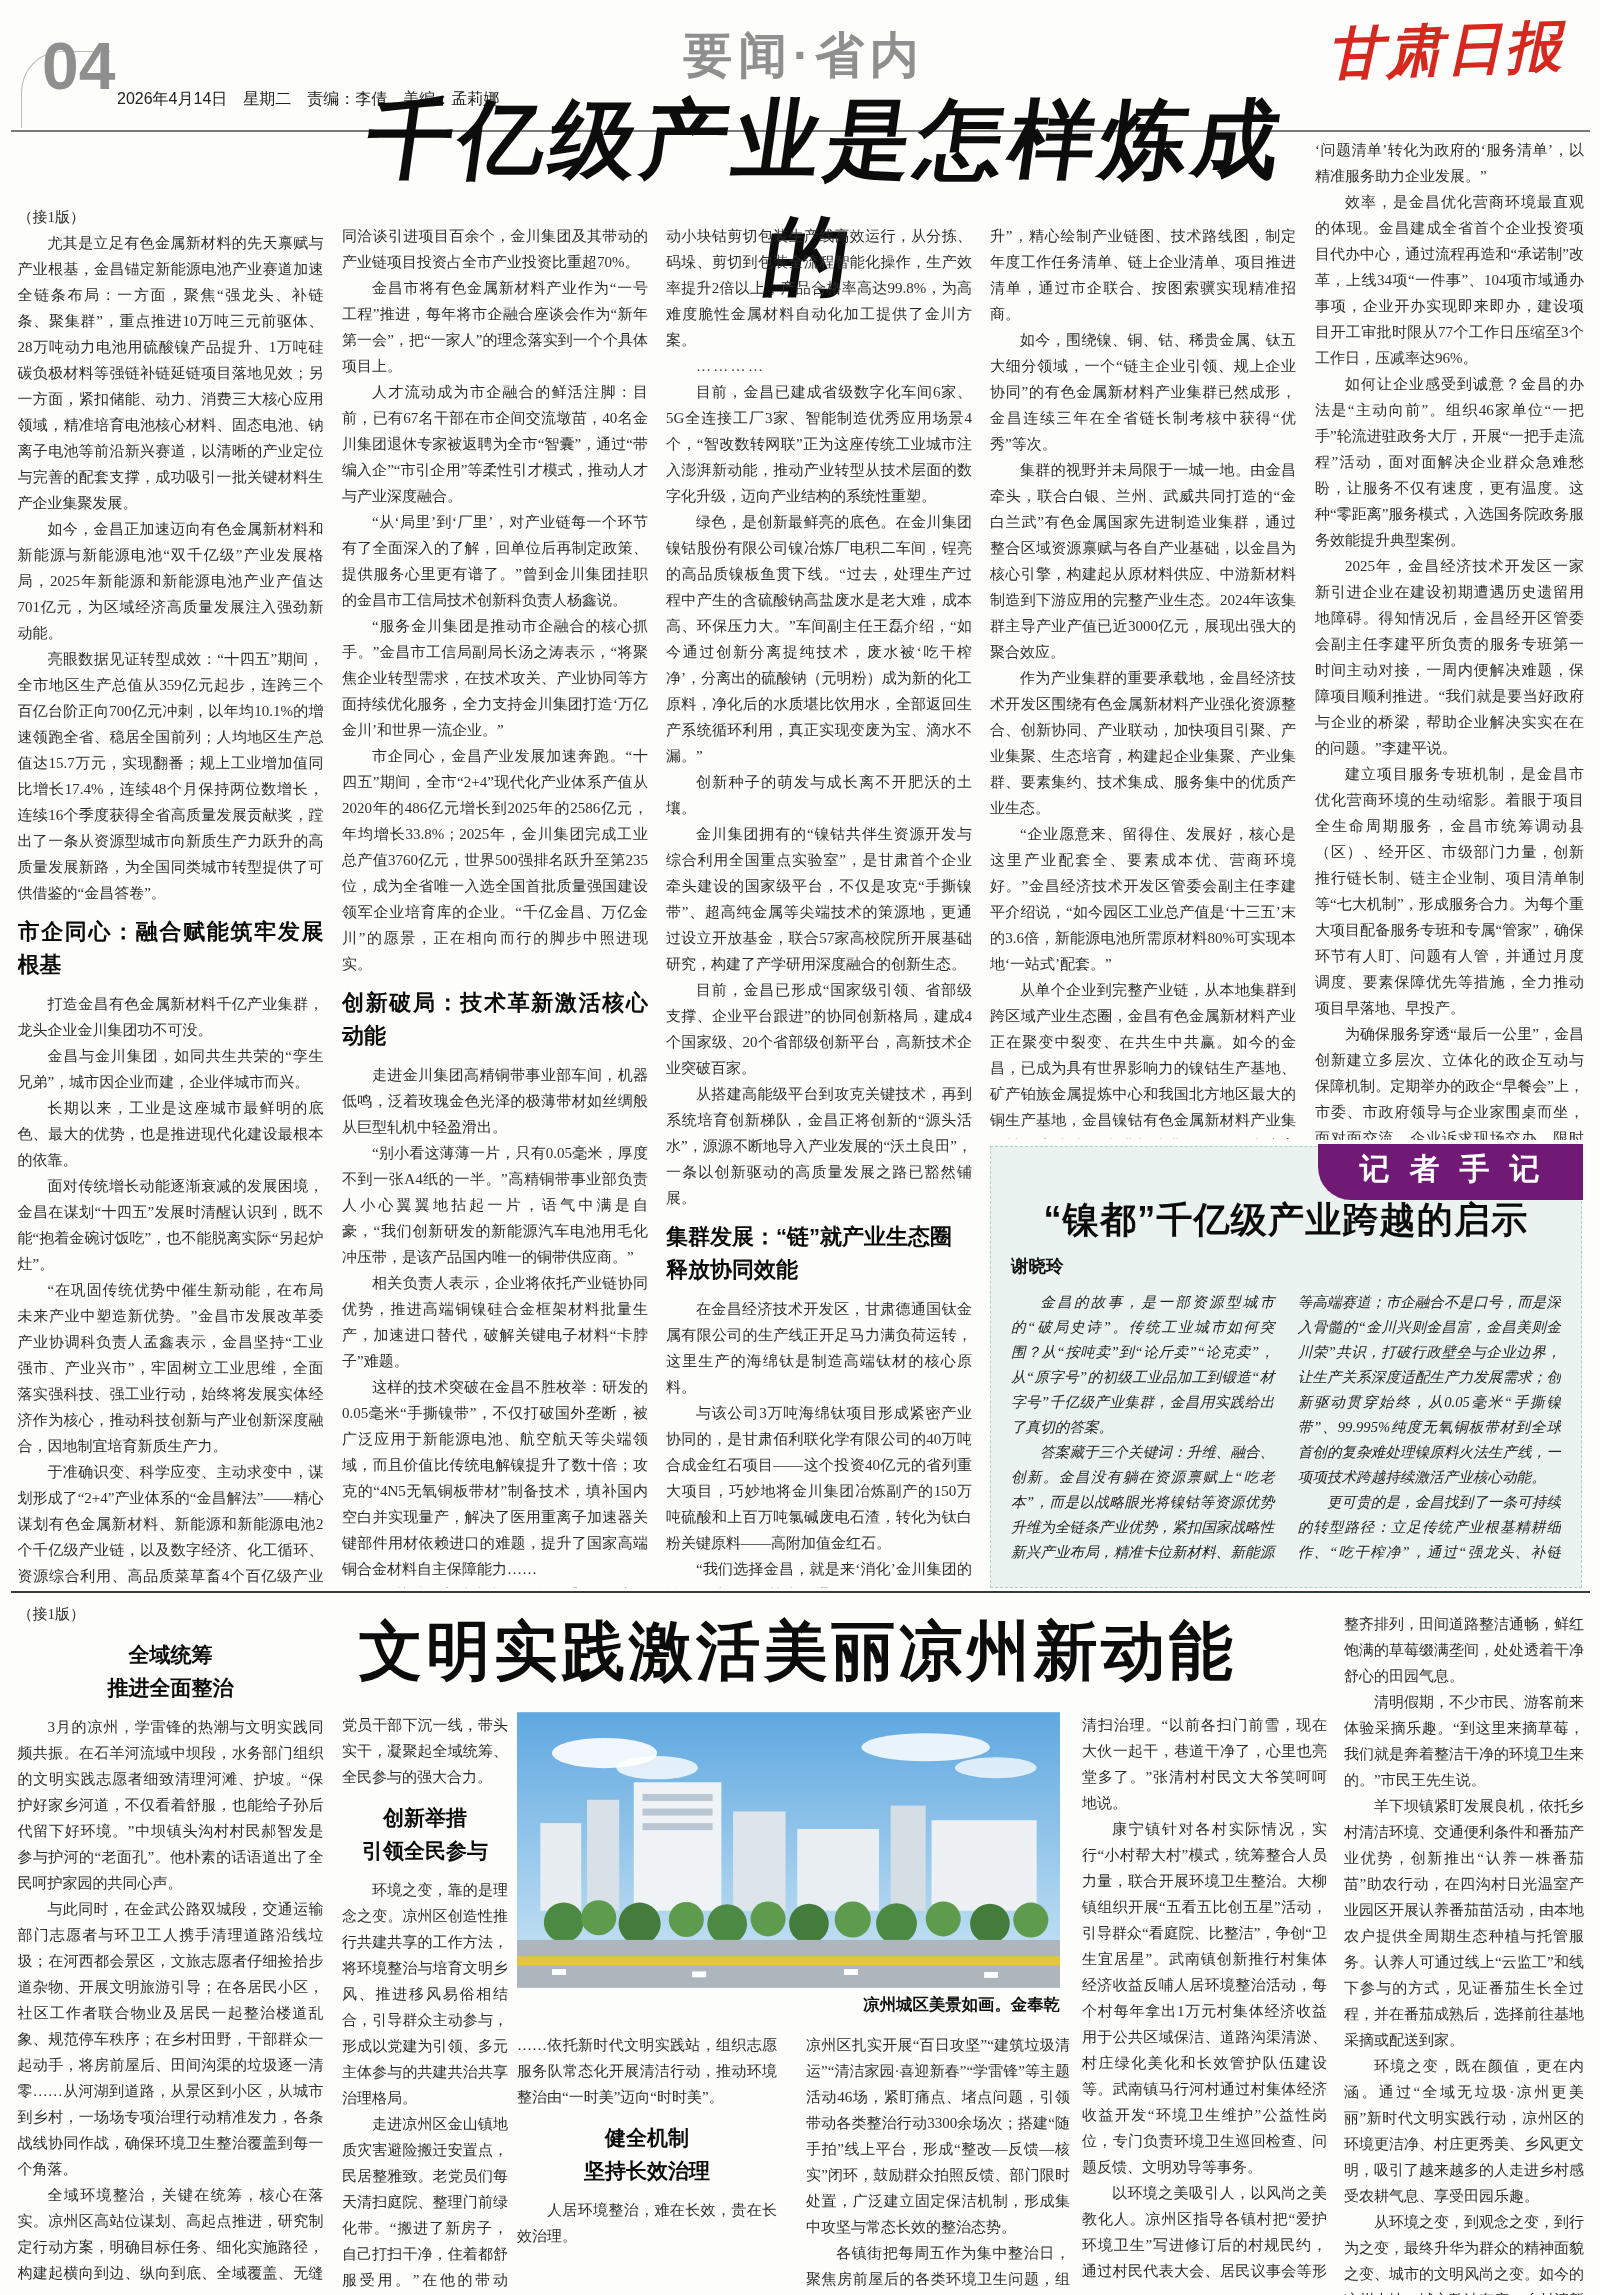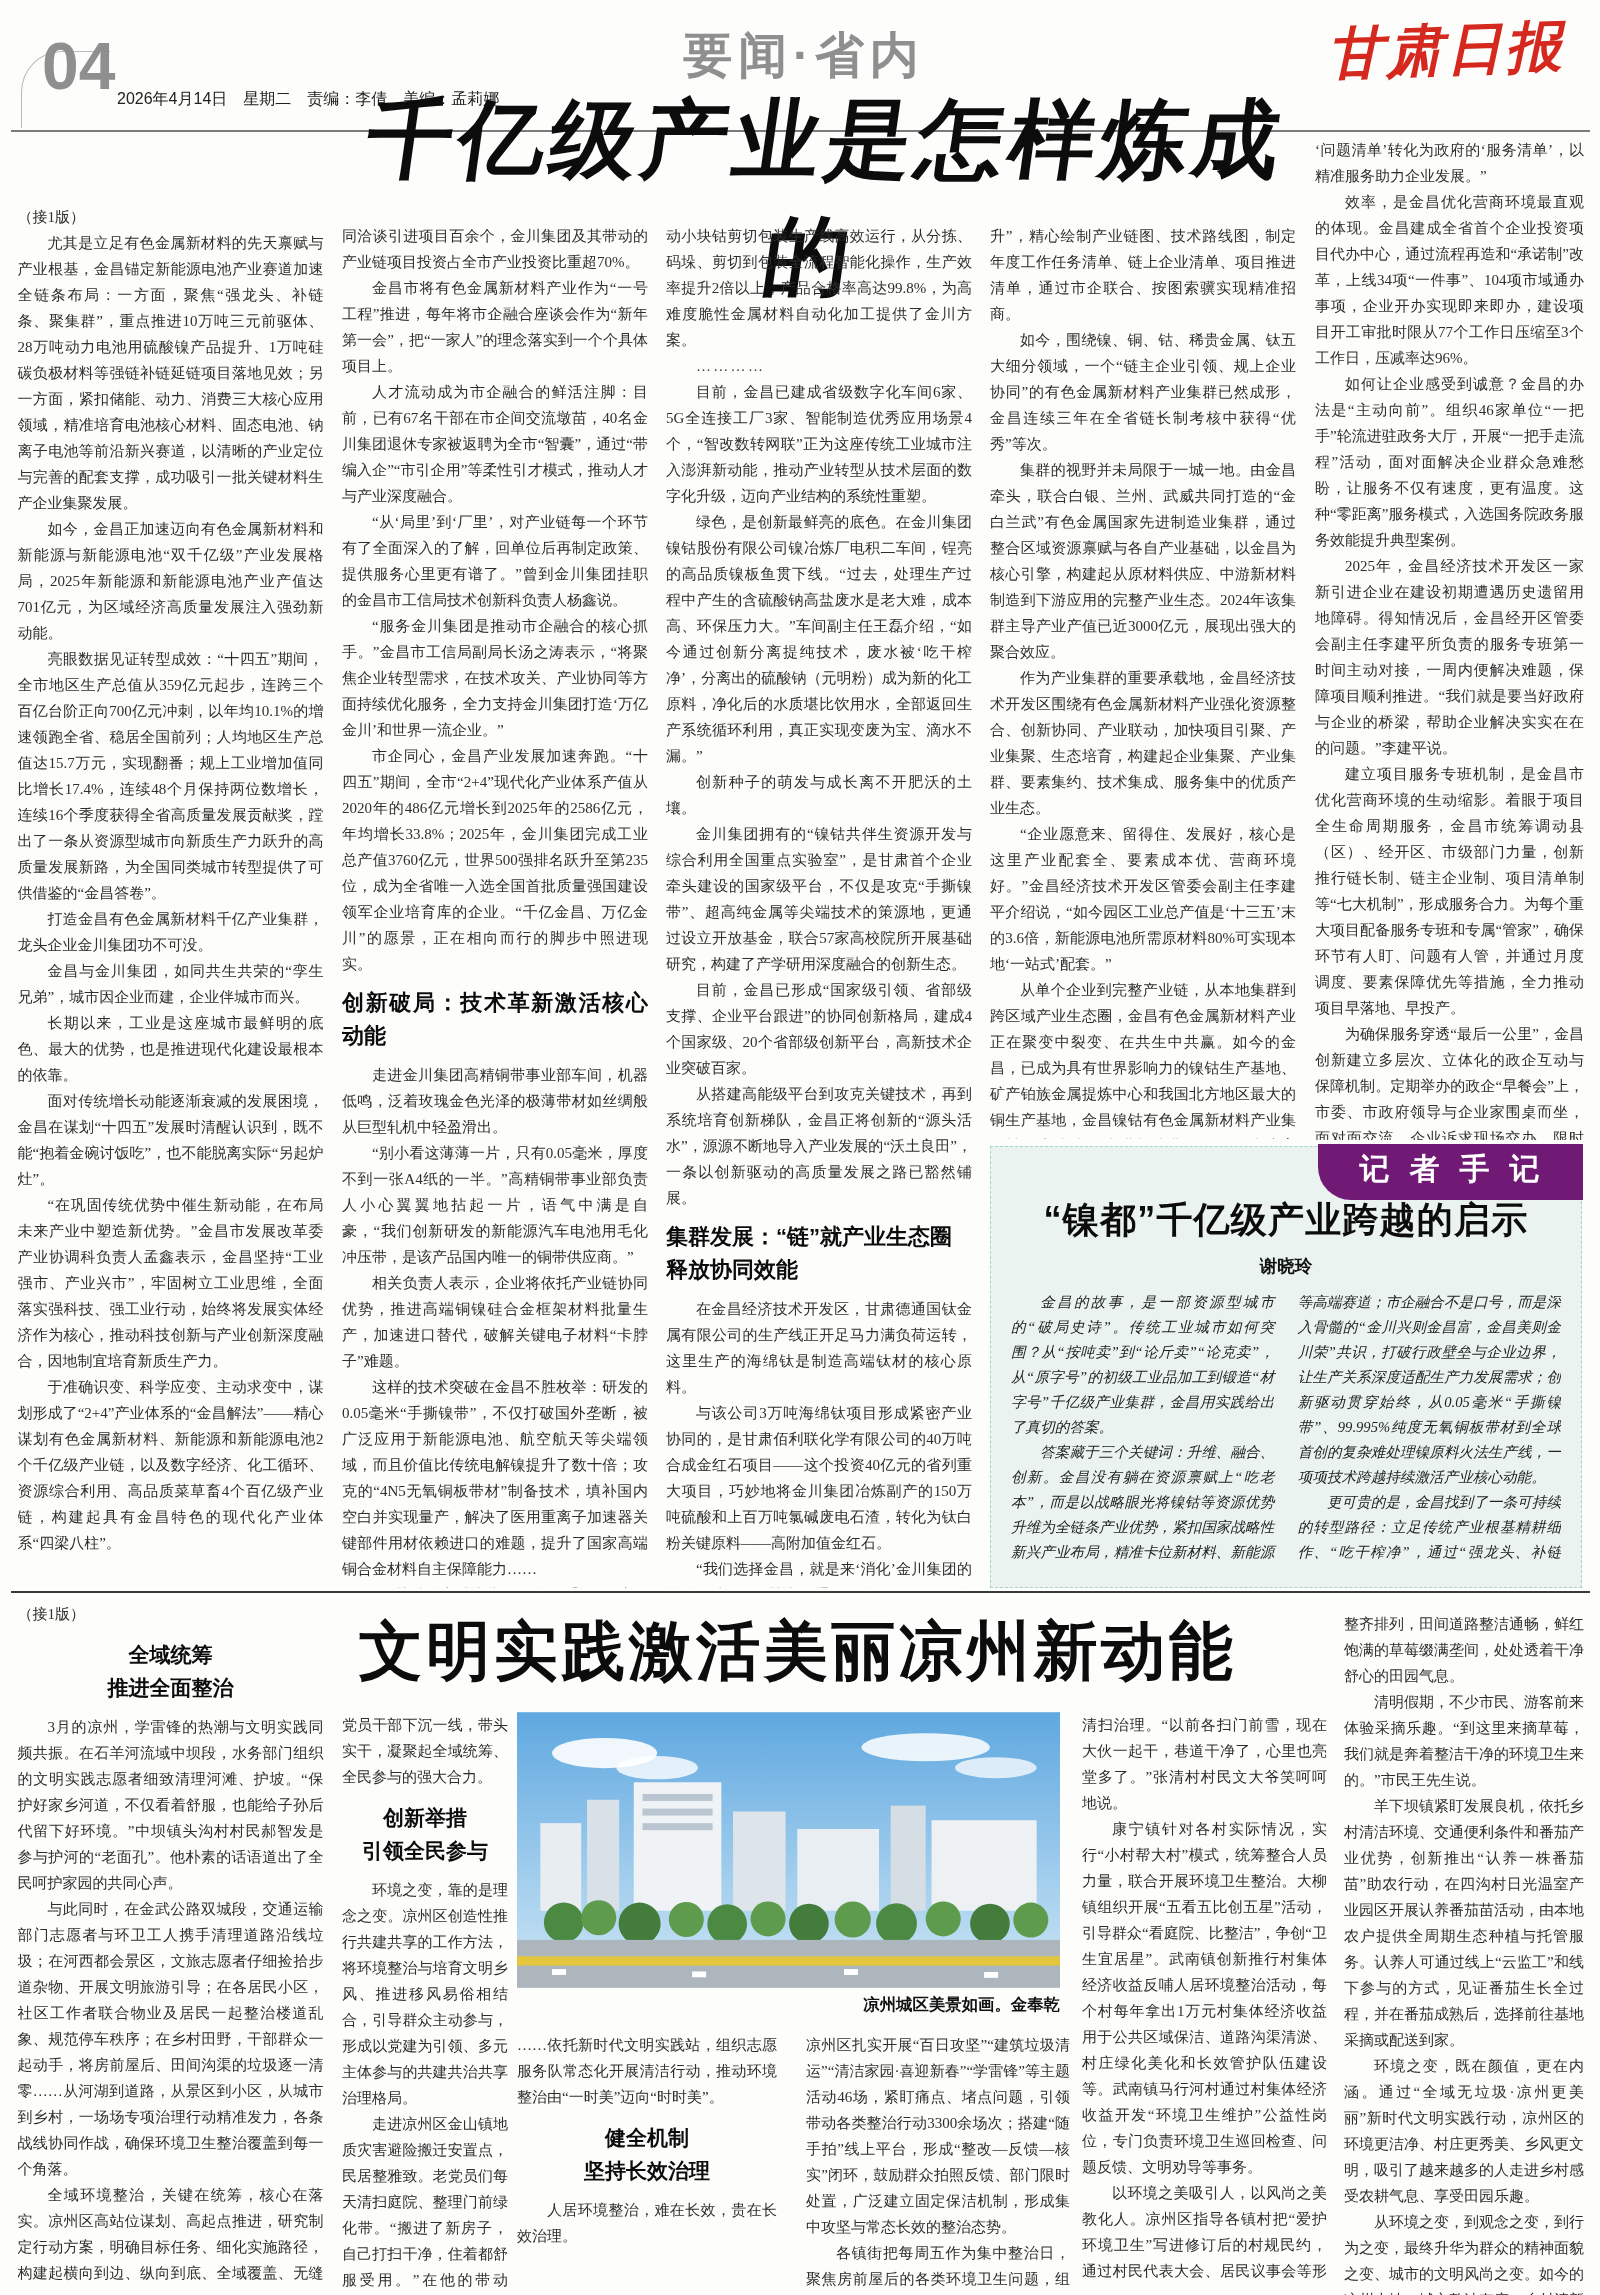--- a/index.html
+++ b/index.html
@@ -27,21 +27,21 @@
   .col-subhead{font-family:"Liberation Sans",sans-serif;font-weight:bold;font-size:22px;
      line-height:33px;color:#0c0c0c;margin:9.3px 0;white-space:pre-line;text-align:justify;}
   
   .notebox{position:absolute;left:990px;top:1146px;width:592px;height:442px;box-sizing:border-box;
      background:#eaf3ef;border:1.8px dashed #a6d3c3;padding:37px 20px 11.7px 20px;}
   .notebox .banner{position:absolute;top:-3.5px;right:-1.8px;background:#701a75;color:#fff;
      font-family:"Liberation Sans",sans-serif;font-weight:bold;font-size:30px;
      padding:5.8px 23.4px 9.3px 41px;letter-spacing:20px;border-bottom-left-radius:33px;}
   .notebox .ntitle{text-align:center;font-family:"Liberation Sans",sans-serif;font-weight:900;
      font-size:36px;color:#0c0c0c;margin-top:11.7px;letter-spacing:1.2px;}
-  .notebox .nby{text-align:center;font-family:"Liberation Sans",sans-serif;font-weight:bold;
+  .notebox .nby{text-align:left;font-family:"Liberation Sans",sans-serif;font-weight:bold;
      font-size:17.5px;margin:9.3px 0 11.7px 0;color:#111;}
   .notebox .nbody{column-count:2;column-gap:23.4px;height:280px;overflow:hidden;
      font-style:italic;font-size:14.6px;line-height:25px;color:#222;}
   
   .story-divider{position:absolute;left:10.5px;top:1591px;width:1579px;height:1.8px;background:#3a3a3a;}
   
   .headline2{position:absolute;left:330px;top:1608px;width:935px;text-align:center;
      font-family:"Liberation Sans",sans-serif;font-weight:900;font-size:64px;color:#0c0c0c;letter-spacing:3.5px;}
   .b-subhead{font-family:"Liberation Sans",sans-serif;font-weight:bold;font-size:21px;line-height:33px;
      text-align:center;color:#0c0c0c;margin:10.5px 0;white-space:pre-line;}
@@ -61,20 +61,21 @@
   <div class="hdr-section">要闻·省内</div>
   <div class="hdr-logo">甘肃日报</div>
   <div class="hdr-rule"></div>
 
   <div class="headline1">千亿级产业是怎样炼成的</div>
   <div class="news-col" style="left:17.5px;top:204px;width:306px;height:1383px;">
       <p class="para continued">（接1版）</p>
       <p class="para">尤其是立足有色金属新材料的先天禀赋与产业根基，金昌锚定新能源电池产业赛道加速全链条布局：一方面，聚焦“强龙头、补链条、聚集群”，重点推进10万吨三元前驱体、28万吨动力电池用硫酸镍产品提升、1万吨硅碳负极材料等强链补链延链项目落地见效；另一方面，紧扣储能、动力、消费三大核心应用领域，精准培育电池核心材料、固态电池、钠离子电池等前沿新兴赛道，以清晰的产业定位与完善的配套支撑，成功吸引一批关键材料生产企业集聚发展。</p>
       <p class="para">如今，金昌正加速迈向有色金属新材料和新能源与新能源电池“双千亿级”产业发展格局，2025年新能源和新能源电池产业产值达701亿元，为区域经济高质量发展注入强劲新动能。</p>
       <p class="para">亮眼数据见证转型成效：“十四五”期间，全市地区生产总值从359亿元起步，连跨三个百亿台阶正向700亿元冲刺，以年均10.1%的增速领跑全省、稳居全国前列；人均地区生产总值达15.7万元，实现翻番；规上工业增加值同比增长17.4%，连续48个月保持两位数增长，连续16个季度获得全省高质量发展贡献奖，蹚出了一条从资源型城市向新质生产力跃升的高质量发展新路，为全国同类城市转型提供了可供借鉴的“金昌答卷”。</p>
+      <div class="col-subhead">市企同心：融合赋能筑牢发展根基</div>
       <p class="para">打造金昌有色金属新材料千亿产业集群，龙头企业金川集团功不可没。</p>
       <p class="para">金昌与金川集团，如同共生共荣的“孪生兄弟”，城市因企业而建，企业伴城市而兴。</p>
       <p class="para">长期以来，工业是这座城市最鲜明的底色、最大的优势，也是推进现代化建设最根本的依靠。</p>
       <p class="para">面对传统增长动能逐渐衰减的发展困境，金昌在谋划“十四五”发展时清醒认识到，既不能“抱着金碗讨饭吃”，也不能脱离实际“另起炉灶”。</p>
       <p class="para">“在巩固传统优势中催生新动能，在布局未来产业中塑造新优势。”金昌市发展改革委产业协调科负责人孟鑫表示，金昌坚持“工业强市、产业兴市”，牢固树立工业思维，全面落实强科技、强工业行动，始终将发展实体经济作为核心，推动科技创新与产业创新深度融合，因地制宜培育新质生产力。</p>
       <p class="para">于准确识变、科学应变、主动求变中，谋划形成了“2+4”产业体系的“金昌解法”——精心谋划有色金属新材料、新能源和新能源电池2个千亿级产业链，以及数字经济、化工循环、资源综合利用、高品质菜草畜4个百亿级产业链，构建起具有金昌特色的现代化产业体系“四梁八柱”。</p>
     </div>
   <div class="news-col" style="left:342px;top:223px;width:306px;height:1365px;">
       <p class="para cont">同洽谈引进项目百余个，金川集团及其带动的产业链项目投资占全市产业投资比重超70%。</p>
       <p class="para">金昌市将有色金属新材料产业作为“一号工程”推进，每年将市企融合座谈会作为“新年第一会”，把“一家人”的理念落实到一个个具体项目上。</p>

